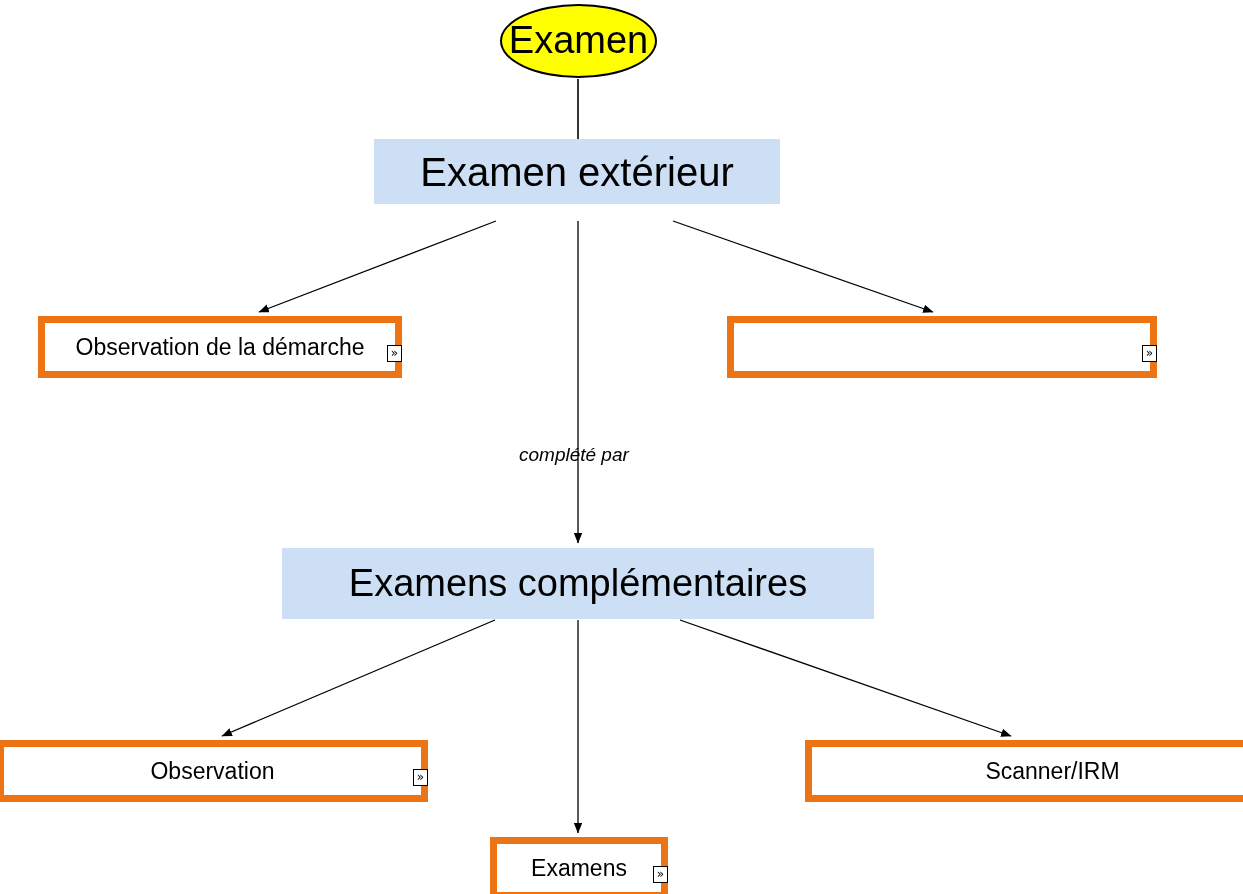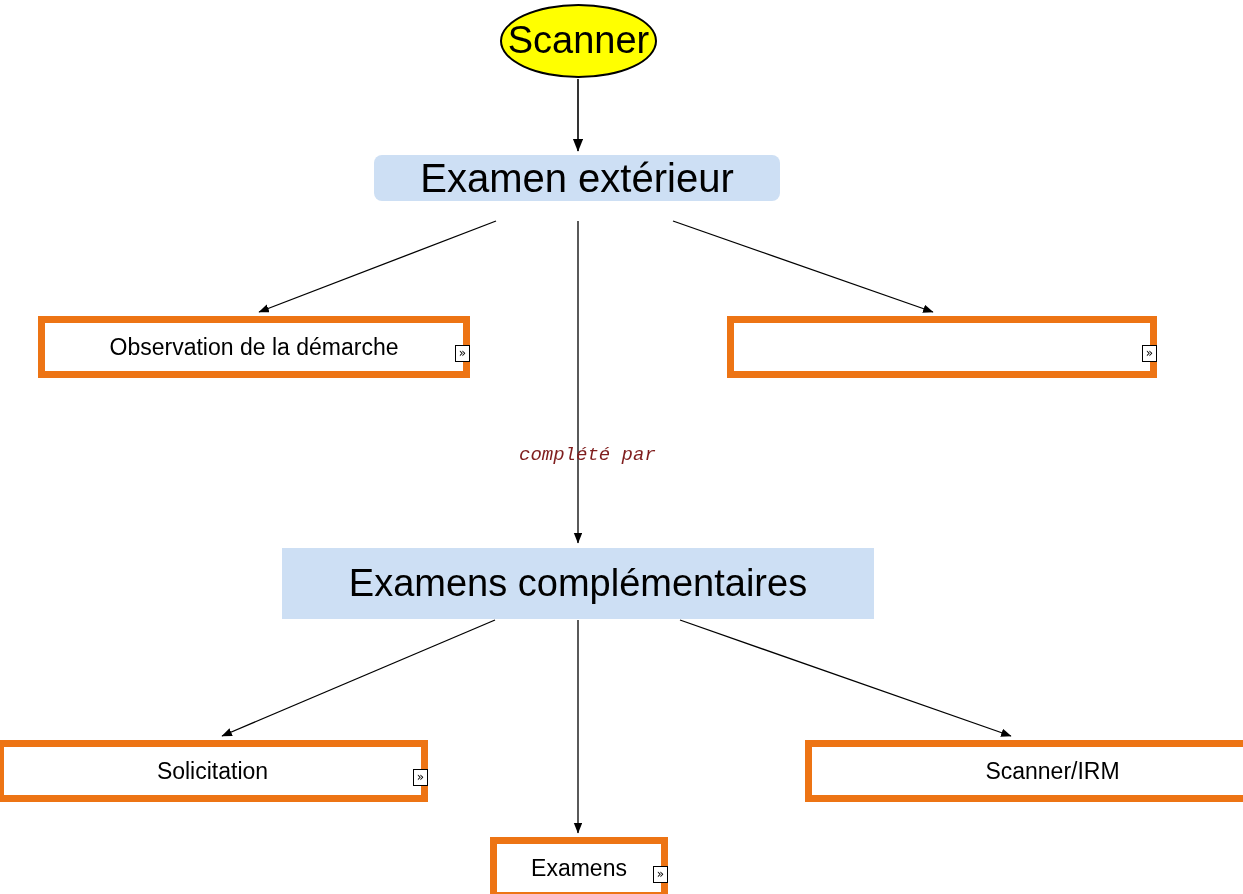--- a/index.html
+++ b/index.html
@@ -70,23 +70,22 @@
     font-size: 12px;
     line-height: 15px;
     text-align: center;
     overflow: hidden;
   }
 
   .edge-label {
     position: absolute;
     font-style: italic;
     font-size: 19px;
-    color: #7f1d1d;
+    color: #000000;
     white-space: nowrap;
-    font-family: Liberation Mono, monospace;
   }
 </style>
 </head>
 <body>
 
 <div id="canvas">
 
   <svg id="edges" viewBox="0 0 1243 894" width="1243" height="894" xmlns="http://www.w3.org/2000/svg">
     <defs>
       <marker id="arrowhead" markerWidth="9" markerHeight="9" refX="7.6" refY="3.2" orient="auto" markerUnits="strokeWidth">
@@ -105,42 +104,42 @@
     <line x1="495" y1="620" x2="222" y2="736" stroke="#000000" stroke-width="1.3" marker-end="url(#arrowhead)"></line>
 
     <line x1="680" y1="620" x2="1011" y2="736" stroke="#000000" stroke-width="1.3" marker-end="url(#arrowhead)"></line>
 
     <line x1="578" y1="620" x2="578" y2="833" stroke="#000000" stroke-width="1.3" marker-end="url(#arrowhead)"></line>
   </svg>
 
   <div class="edge-label" style="left:519px; top:444px;">complété par</div>
 
   <div class="node node-ellipse" style="left:500px; top:4px; width:157px; height:74px;">
-    <span>Scanner</span>
+    <span>Examen</span>
   </div>
 
-  <div class="node node-band big" style="left:374px; top:155px; width:406px; height:46px;border-radius:8px;">
+  <div class="node node-band big" style="left:374px; top:139px; width:406px; height:65px;">
     <span>Examen extérieur</span>
   </div>
 
-  <div class="node node-framed" style="left:38px; top:316px; width:432px; height:62px;">
+  <div class="node node-framed" style="left:38px; top:316px; width:364px; height:62px;">
     <span>Observation de la démarche</span>
     <span class="expand-badge" style="right:-7px; top:22px;">»</span>
   </div>
 
   <div class="node node-framed" style="left:727px; top:316px; width:430px; height:62px;">
     <span class="expand-badge" style="right:-7px; top:22px;">»</span>
   </div>
 
   <div class="node node-band small" style="left:282px; top:548px; width:592px; height:71px;text-align:center;">
     <span>Examens complémentaires</span>
   </div>
 
   <div class="node node-framed" style="left:-3px; top:740px; width:431px; height:62px;">
-    <span>Solicitation</span>
+    <span>Observation</span>
     <span class="expand-badge" style="right:-7px; top:22px;">»</span>
   </div>
 
   <div class="node node-framed" style="left:805px; top:740px; width:495px; height:62px;">
     <span>Scanner/IRM</span>
     <span class="expand-badge" style="right:-7px; top:22px;">»</span>
   </div>
 
   <div class="node node-framed" style="left:490px; top:837px; width:178px; height:62px;">
     <span>Examens</span>

